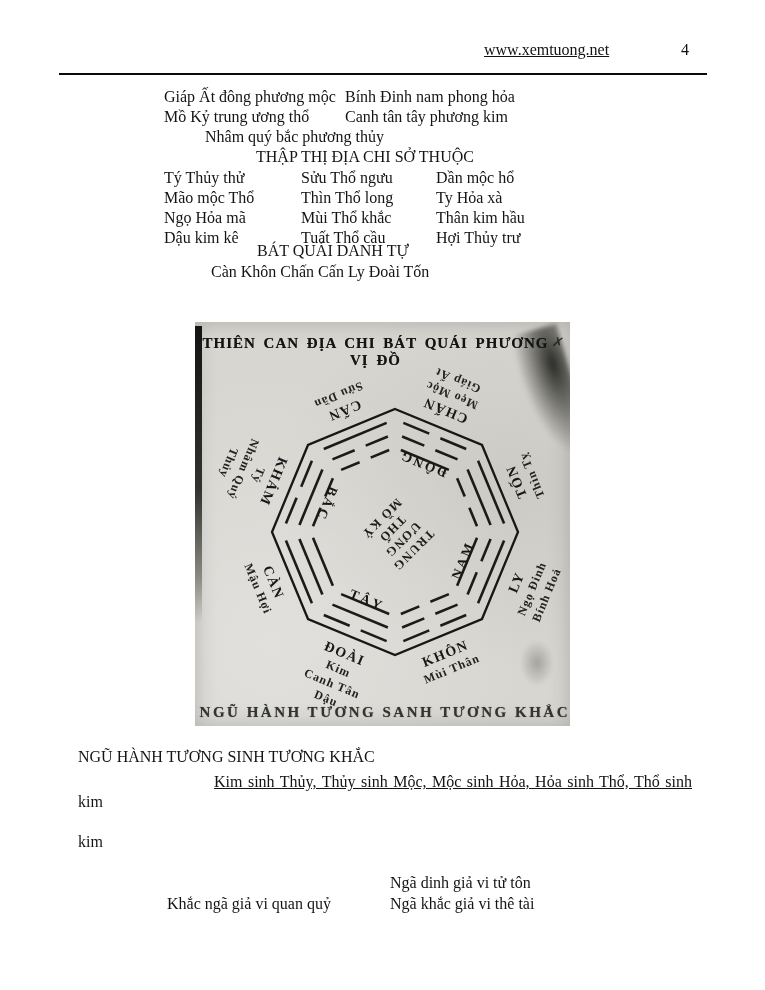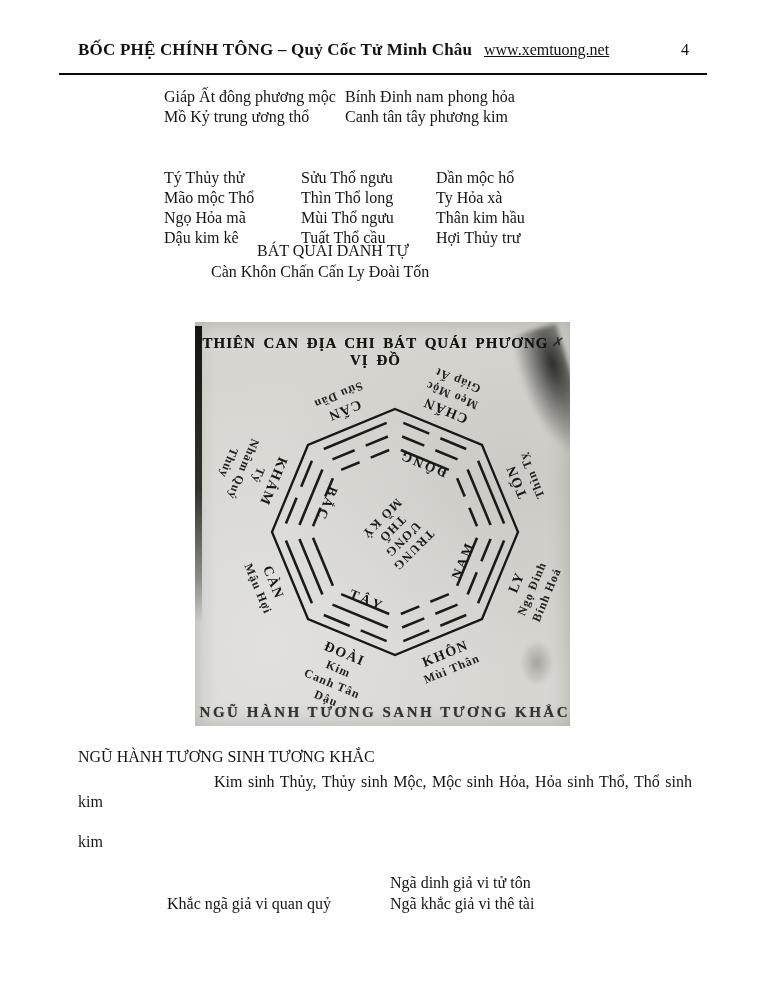--- a/index.html
+++ b/index.html
@@ -60,30 +60,31 @@
   .gate-name{font-weight:bold;font-size:14px;letter-spacing:1.5px;fill:#171715;}
   .gate-sub{font-weight:bold;font-size:12px;letter-spacing:1px;fill:#22221f;}
   .dir-label{font-weight:bold;font-size:13.5px;letter-spacing:2.5px;fill:#161614;}
   .center-line{font-weight:bold;font-size:12.5px;letter-spacing:1.5px;fill:#1b1b18;}
 </style>
 </head>
 <body>
 
 <div class="page" id="page">
 
-  <span class="abs hdr-title" style="left:78px;top:40px;">BỐC PHỆ CHÍNH TÔNG – Quỷ Cốc Tử Minh Châu</span>
   <span class="abs hdr-site" style="left:484px;top:41px;">www.xemtuong.net</span>
   <span class="abs hdr-page" style="left:681px;top:41px;">4</span>
   <div class="hdr-rule"></div>
 
   <span class="abs t" style="left:345px;top:87px;">Bính Đinh nam phong hỏa</span>
   <span class="abs t" style="left:164px;top:87px;">Giáp Ất đông phương mộc</span>
   <span class="abs t" style="left:164px;top:107px;">Mồ Kỷ trung ương thổ</span>
   <span class="abs t" style="left:345px;top:107px;">Canh tân tây phương kim</span>
-
+  <span class="abs t" style="left:205px;top:127px;">Nhâm quý bắc phương thủy</span>
+
+  <span class="abs t" style="left:256px;top:147px;">THẬP THỊ ĐỊA CHI SỞ THUỘC</span>
 
   <span class="abs t" style="left:257px;top:241px;">BÁT QUÁI DANH TỰ</span>
   <span class="abs t" style="left:211px;top:262px;">Càn Khôn Chấn Cấn Ly Đoài Tốn</span>
 
   <div class="scan">
     <div class="art-leftstrip"></div>
     <div class="art-blotch"></div>
     <div class="art-smudge"></div>
     <div class="scan-title">THIÊN CAN ĐỊA CHI BÁT QUÁI PHƯƠNG VỊ ĐỒ</div>
     <div class="scan-title-mark">✗</div>
@@ -171,33 +172,33 @@
           <text x="200" y="188" text-anchor="middle" class="center-line">TRUNG</text>
           <text x="200" y="203" text-anchor="middle" class="center-line">ƯƠNG</text>
           <text x="200" y="218" text-anchor="middle" class="center-line">THỔ</text>
           <text x="200" y="233" text-anchor="middle" class="center-line">MỒ KỶ</text>
         </g>
       </svg>
     <div class="scan-caption">NGŨ HÀNH TƯƠNG SANH TƯƠNG KHẮC</div>
   </div>
 
   <span class="abs t" style="left:78px;top:747px;">NGŨ HÀNH TƯƠNG SINH TƯƠNG KHẮC</span>
-  <span class="abs t just" style="left:214px;top:772px;width:478px;">Kim sinh Thủy, Thủy sinh Mộc, Mộc sinh Hỏa, Hỏa sinh Thổ, Thổ sinh</span>
+  <span class="abs t just" style="left:214px;top:772px;width:478px;text-decoration:underline;">Kim sinh Thủy, Thủy sinh Mộc, Mộc sinh Hỏa, Hỏa sinh Thổ, Thổ sinh</span>
   <span class="abs t" style="left:78px;top:792px;">kim</span>
   <span class="abs t" style="left:78px;top:832px;">kim</span>
 
   <span class="abs t" style="left:390px;top:873px;">Ngã dinh giả vi tử tôn</span>
   <span class="abs t" style="left:167px;top:894px;">Khắc ngã giả vi quan quỷ</span>
   <span class="abs t" style="left:390px;top:894px;">Ngã khắc giả vi thê tài</span>
 
 <span class="abs t" style="left: 164px; top: 168px;">Tý Thủy thử</span>
     <span class="abs t" style="left: 301px; top: 168px;">Sửu Thổ ngưu</span>
     <span class="abs t" style="left: 436px; top: 168px;">Dần mộc hổ</span>
     <span class="abs t" style="left: 164px; top: 188px;">Mão mộc Thổ</span>
     <span class="abs t" style="left: 301px; top: 188px;">Thìn Thổ long</span>
     <span class="abs t" style="left: 436px; top: 188px;">Ty Hỏa xà</span>
     <span class="abs t" style="left: 164px; top: 208px;">Ngọ Hỏa mã</span>
-    <span class="abs t" style="left: 301px; top: 208px;">Mùi Thổ ngưu</span>
+    <span class="abs t" style="left: 301px; top: 208px;">Mùi Thổ khắc</span>
     <span class="abs t" style="left: 436px; top: 208px;">Thân kim hầu</span>
     <span class="abs t" style="left: 164px; top: 228px;">Dậu kim kê</span>
     <span class="abs t" style="left: 301px; top: 228px;">Tuất Thổ cầu</span>
     <span class="abs t" style="left: 436px; top: 228px;">Hợi Thủy trư</span>
   </div>
 
 </body></html>

